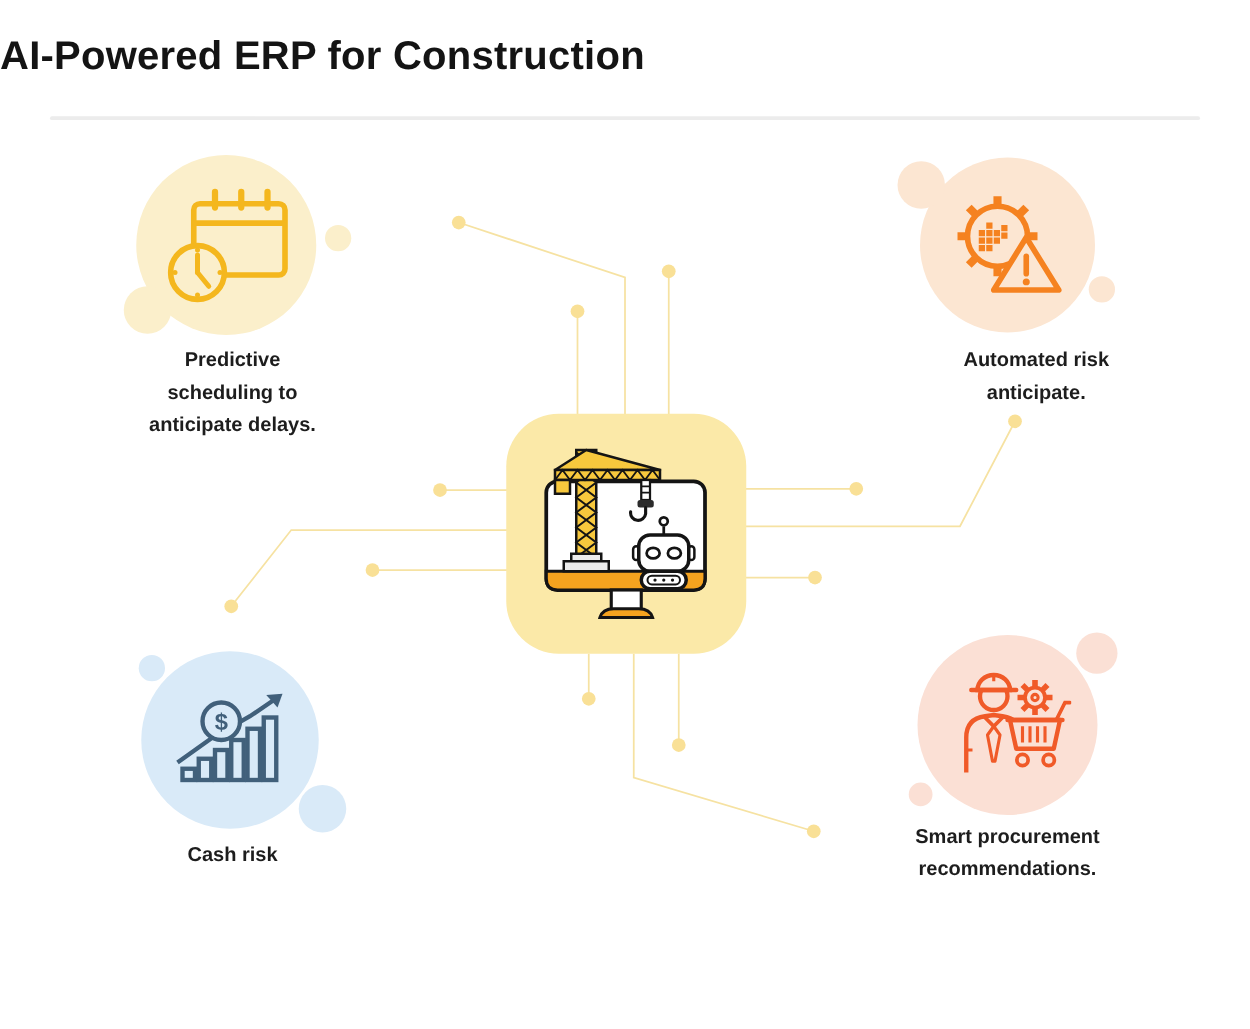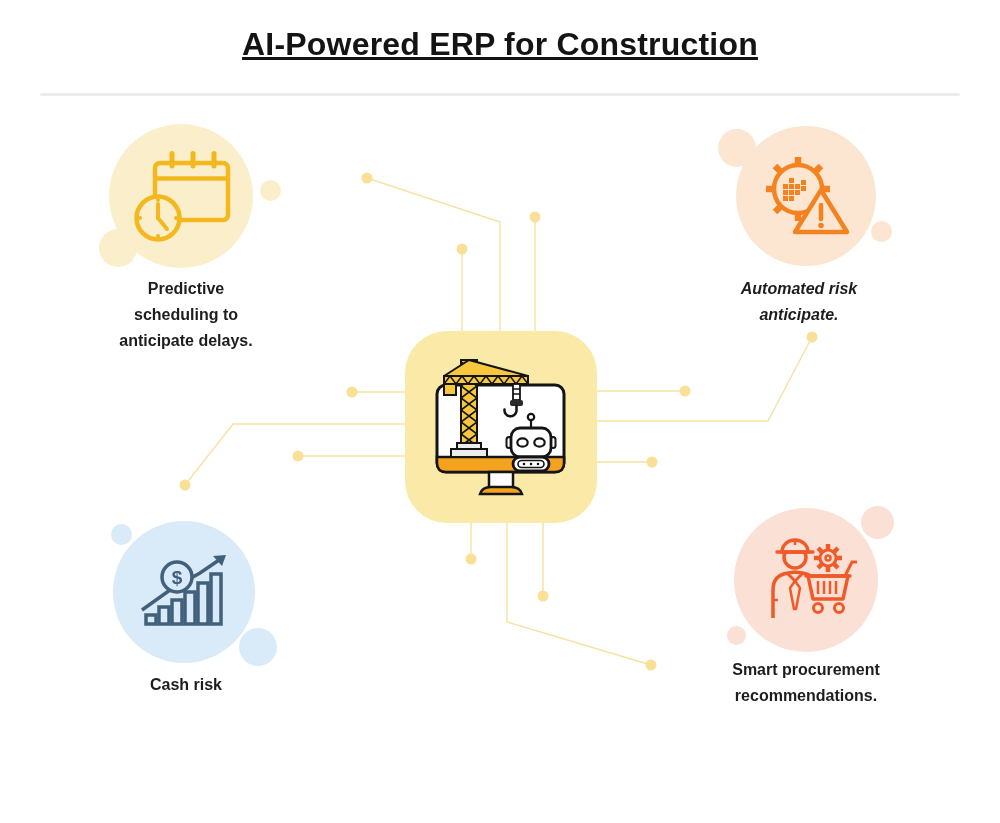--- a/index.html
+++ b/index.html
@@ -1,20 +1,20 @@
 <!DOCTYPE html>
 <html><head>
 <meta charset="utf-8">
 <style>
   html,body{margin:0;padding:0;}
   body{font-family:"Liberation Sans",sans-serif;background:#fff;}
   .stage{position:relative;width:1000px;height:823px;background:#ffffff;overflow:hidden;}
 
-  .title{position:absolute;left:0;top:26px;width:1000px;text-align:center;
-         font-size:32px;font-weight:800;color:#141414;letter-spacing:0.2px;text-decoration:underline;}
+  .title{position:absolute;left:0;top:26px;width:1000px;text-align:left;
+         font-size:32px;font-weight:800;color:#141414;letter-spacing:0.2px;}
   .divider{position:absolute;left:40px;top:93px;width:920px;height:3px;background:#ececec;border-radius:2px;}
 
   .conn{position:absolute;left:0;top:0;z-index:1;}
 
   .circle{position:absolute;border-radius:50%;}
   .c-yellow{background:#FBEFCB;}
   .c-orange{background:#FCE6D2;}
   .c-blue{background:#D9EAF8;}
   .c-pink{background:#FBE0D5;}
 
@@ -128,21 +128,21 @@
         <rect x="29" y="43" width="5" height="5"></rect>
       <rect x="35" y="31" width="5" height="5"></rect>
         <rect x="35" y="37" width="5" height="5"></rect>
       <rect x="41" y="27" width="5" height="5"></rect>
         <rect x="41" y="33" width="5" height="5"></rect>
     </g>
     <path d="M61,37 L87,79 L35,79 Z" fill="#FCE6D2" stroke="#F58220" stroke-width="4.5" stroke-linejoin="round"></path>
     <path d="M61,52 V66" stroke="#F58220" stroke-width="4.5" stroke-linecap="round"></path>
     <circle cx="61" cy="72.5" r="2.8" fill="#F58220"></circle>
   </svg>
-  <div class="caption" style="left:692px;top:276px;width:214px;font-style:italic;">
+  <div class="caption" style="left:722px;top:276px;width:214px;">
     <span style="display:block">Automated risk</span>
     <span style="display:block">anticipate.</span>
   </div>
 
   <div class="circle c-blue" style="left:113px;top:521px;width:142px;height:142px;"></div>
   <div class="circle c-blue" style="left:111px;top:524px;width:21px;height:21px;"></div>
   <div class="circle c-blue" style="left:239px;top:628px;width:38px;height:38px;"></div>
   <svg class="icon-svg" style="left:140px;top:546px;" width="95" height="82" viewBox="0 0 95 82">
     <g stroke="#41607B" fill="none" stroke-width="3.5">
       <rect x="6" y="69" width="10" height="9"></rect>

